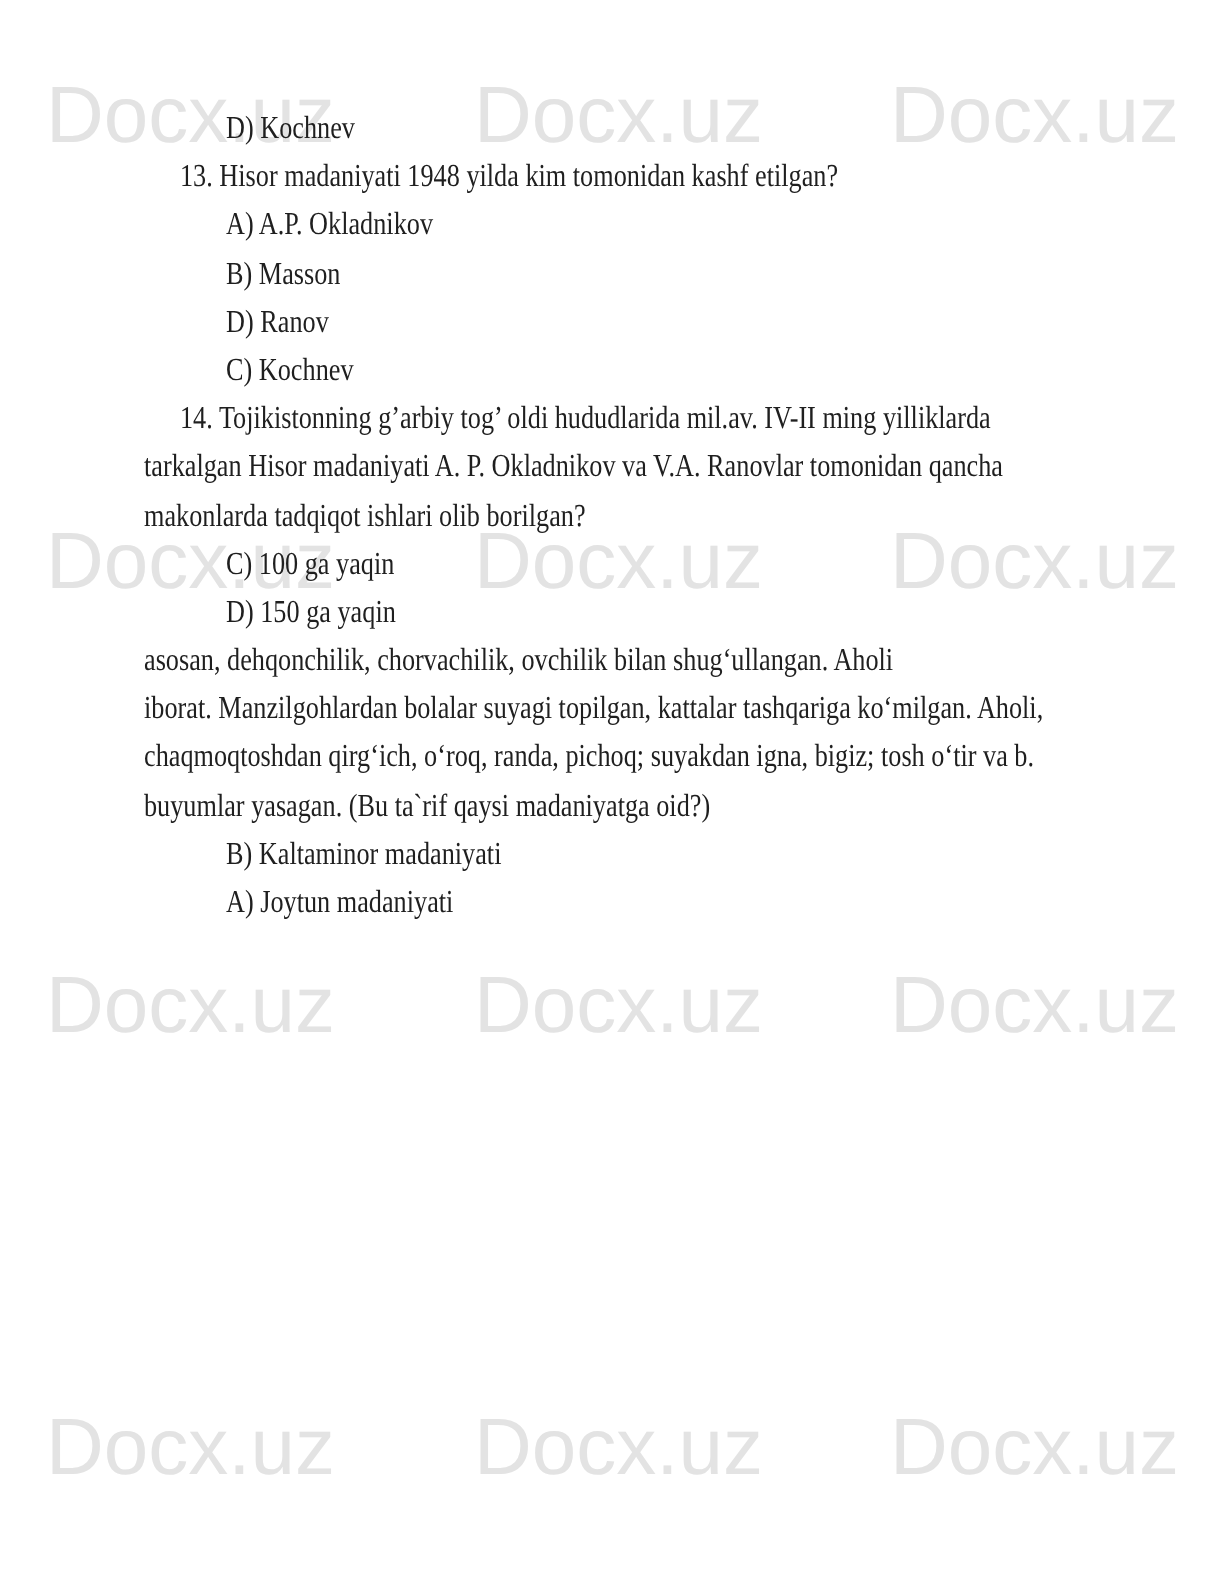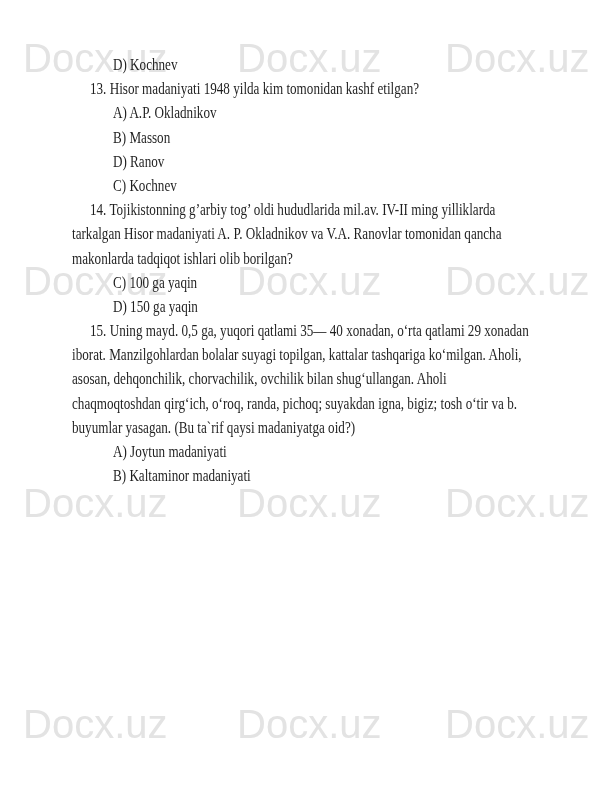--- a/index.html
+++ b/index.html
@@ -68,22 +68,21 @@
     <div class="line q"><span>13. Hisor madaniyati 1948 yilda kim tomonidan kashf etilgan?</span></div>
     <div class="line opt"><span>A) A.P. Okladnikov</span></div>
     <div class="line opt"><span>B) Masson</span></div>
     <div class="line opt"><span>D) Ranov</span></div>
     <div class="line opt"><span>C) Kochnev</span></div>
     <div class="line q"><span>14. Tojikistonning g’arbiy tog’ oldi hududlarida mil.av. IV-II ming yilliklarda</span></div>
     <div class="line cont"><span>tarkalgan Hisor madaniyati A. P. Okladnikov va V.A. Ranovlar tomonidan qancha</span></div>
     <div class="line cont"><span>makonlarda tadqiqot ishlari olib borilgan?</span></div>
     <div class="line opt"><span>C) 100 ga yaqin</span></div>
     <div class="line opt"><span>D) 150 ga yaqin</span></div>
-    <div class="line q"><span>15. Uning mayd. 0,5 ga, yuqori qatlami 35— 40 xonadan, o‘rta qatlami 29 xonadan</span></div>
+    <div class="line cont"><span>asosan, dehqonchilik, chorvachilik, ovchilik bilan shug‘ullangan. Aholi</span></div>
     <div class="line cont"><span>iborat. Manzilgohlardan bolalar suyagi topilgan, kattalar tashqariga ko‘milgan. Aholi,</span></div>
-    <div class="line cont"><span>asosan, dehqonchilik, chorvachilik, ovchilik bilan shug‘ullangan. Aholi</span></div>
     <div class="line cont"><span>chaqmoqtoshdan qirg‘ich, o‘roq, randa, pichoq; suyakdan igna, bigiz; tosh o‘tir va b.</span></div>
     <div class="line cont"><span>buyumlar yasagan. (Bu ta`rif qaysi madaniyatga oid?)</span></div>
+    <div class="line opt"><span>B) Kaltaminor madaniyati</span></div>
     <div class="line opt"><span>A) Joytun madaniyati</span></div>
-    <div class="line opt"><span>B) Kaltaminor madaniyati</span></div>
   </div>
 
 </div>
 
 </body></html>

